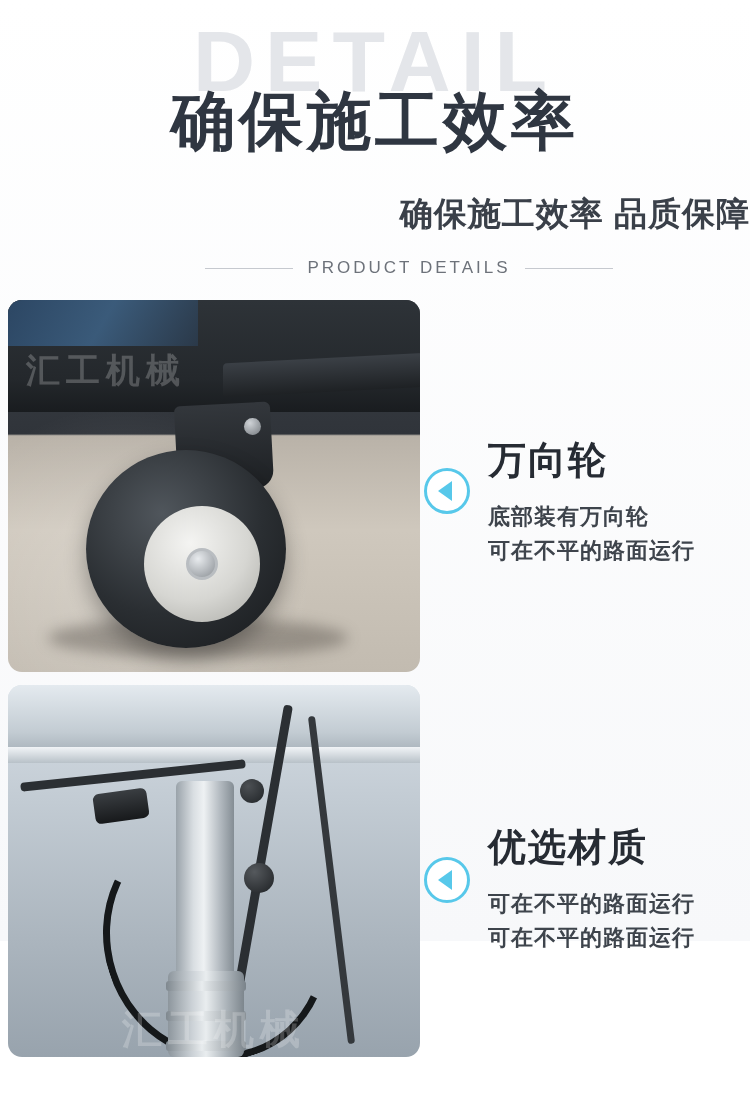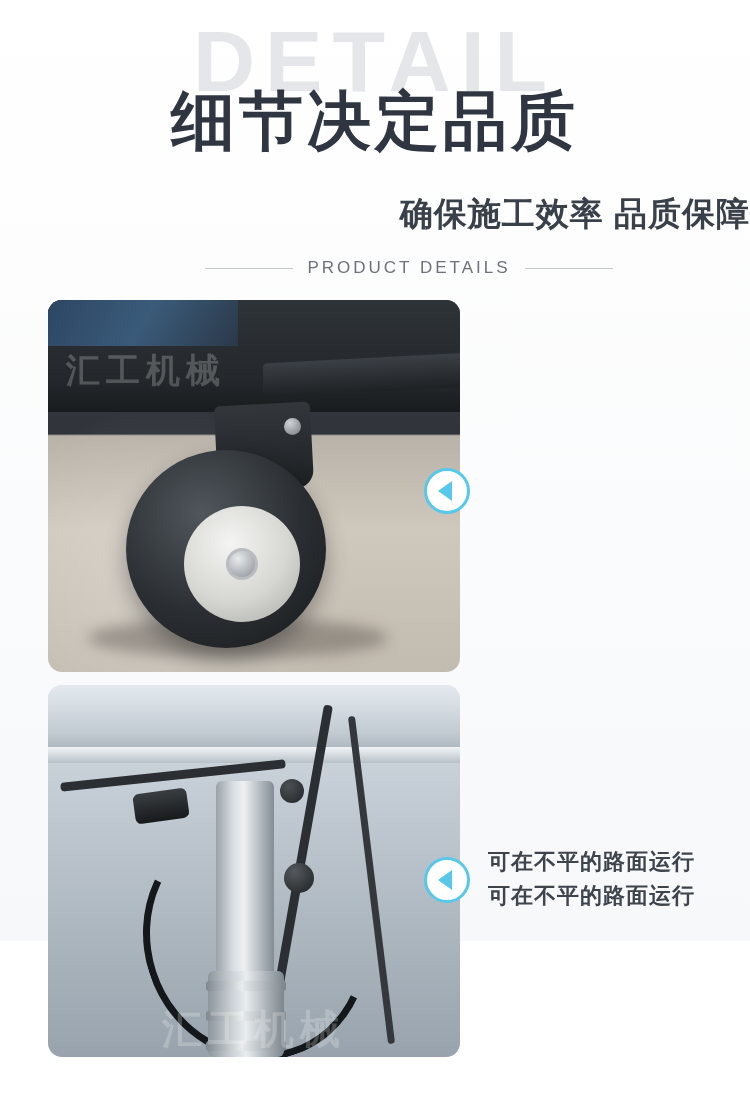--- a/index.html
+++ b/index.html
@@ -101,21 +101,20 @@
 
   .photo {
     position: absolute;
     left: 8px;
     top: 0;
     width: 412px;
     height: 372px;
     border-radius: 14px;
     overflow: hidden;
     background: #b9b4ad;
-    margin-left: 40px;
   }
 
   
   .photo1 {
     background:
       radial-gradient(ellipse at 28% 78%, rgba(255,255,255,0.22) 0%, rgba(255,255,255,0) 45%),
       linear-gradient(180deg, #3c4147 0%, #30343a 36%, #b9b2a8 36.5%, #cfc8bd 62%, #c2bbb0 100%);
   }
   .p1-table {
     position: absolute;
@@ -389,21 +388,21 @@
   .f2-arrow { left: 424px; top: 172px; }
   .f2-text  { left: 488px; top: 142px; }
 </style>
 </head>
 <body>
 
 <div class="page">
 
   <div class="header">
     <div class="ghost-title">DETAIL</div>
-    <div class="main-title">细节决定品质</div>
+    <div class="main-title">确保施工效率</div>
     <div class="sub-title">确保施工效率 品质保障</div>
     <div class="en-caption-wrap">
       <span class="en-rule"></span>
       <span class="en-caption">PRODUCT DETAILS</span>
       <span class="en-rule"></span>
     </div>
   </div>
 
   <div class="feature">
     <div class="photo photo1">
@@ -416,20 +415,27 @@
       <div class="p1-tire"></div>
       <div class="p1-rim"></div>
       <div class="p1-hub"></div>
       <div class="photo-watermark wm1">汇工机械</div>
     </div>
 
     <div class="arrow f1-arrow">
       <span class="tri"></span>
     </div>
 
+    <div class="ftext f1-text">
+      <div class="ftitle">万向轮</div>
+      <div class="fdesc">
+        <div>底部装有万向轮</div>
+        <div>可在不平的路面运行</div>
+      </div>
+    </div>
   </div>
 
   <div class="feature">
     <div class="photo photo2">
       <div class="p2-top"></div>
       <div class="p2-rail"></div>
       <div class="p2-barA"></div>
       <div class="p2-barB"></div>
       <div class="p2-barC"></div>
       <div class="p2-cable"></div>
@@ -442,20 +448,21 @@
       <div class="p2-ring2"></div>
       <div class="p2-ring3"></div>
       <div class="photo-watermark wm2">汇工机械</div>
     </div>
 
     <div class="arrow f2-arrow">
       <span class="tri"></span>
     </div>
 
     <div class="ftext f2-text">
+      <div class="ftitle">优选材质</div>
       <div class="fdesc">
         <div>可在不平的路面运行</div>
         <div>可在不平的路面运行</div>
       </div>
     </div>
   </div>
 
 </div>
 
 </body></html>

